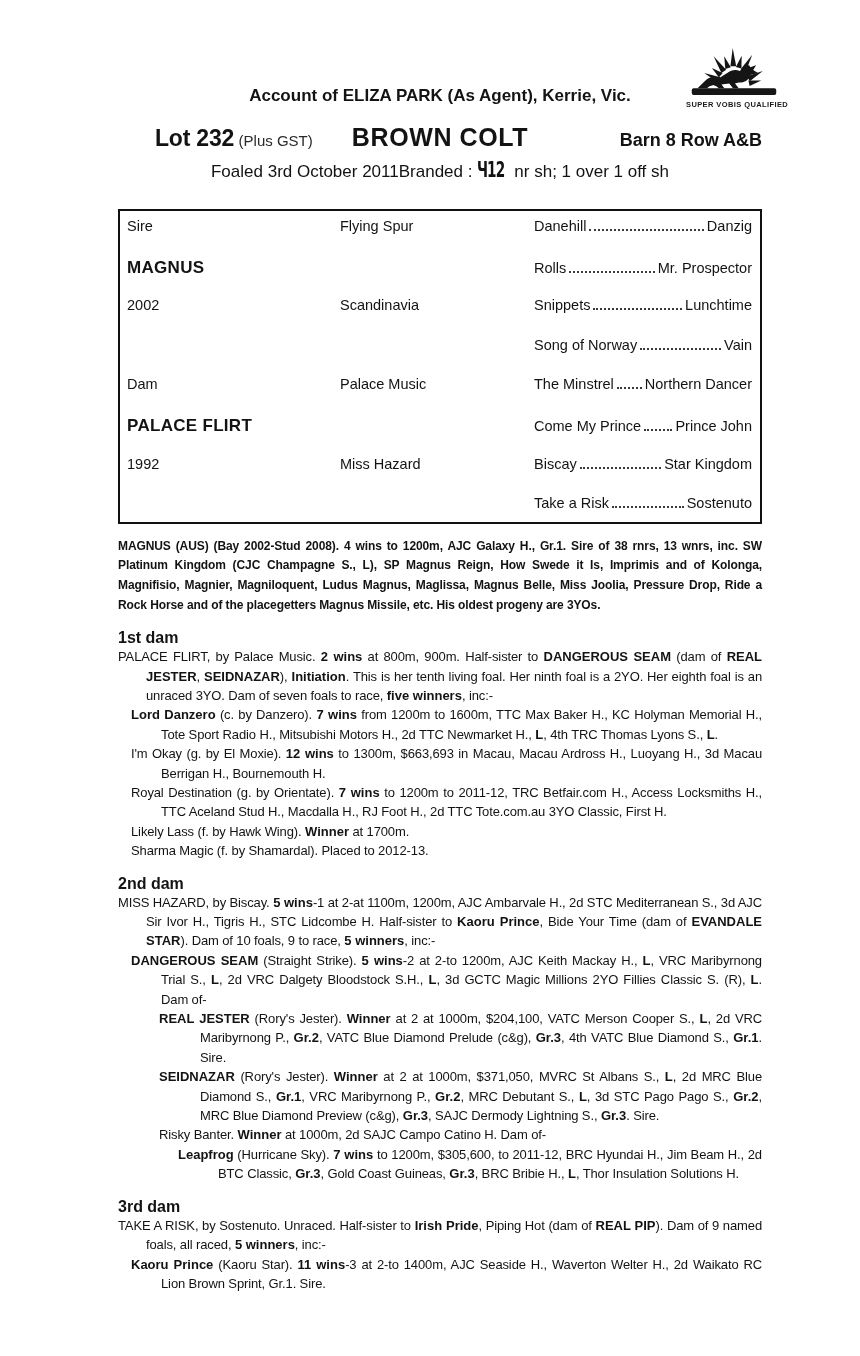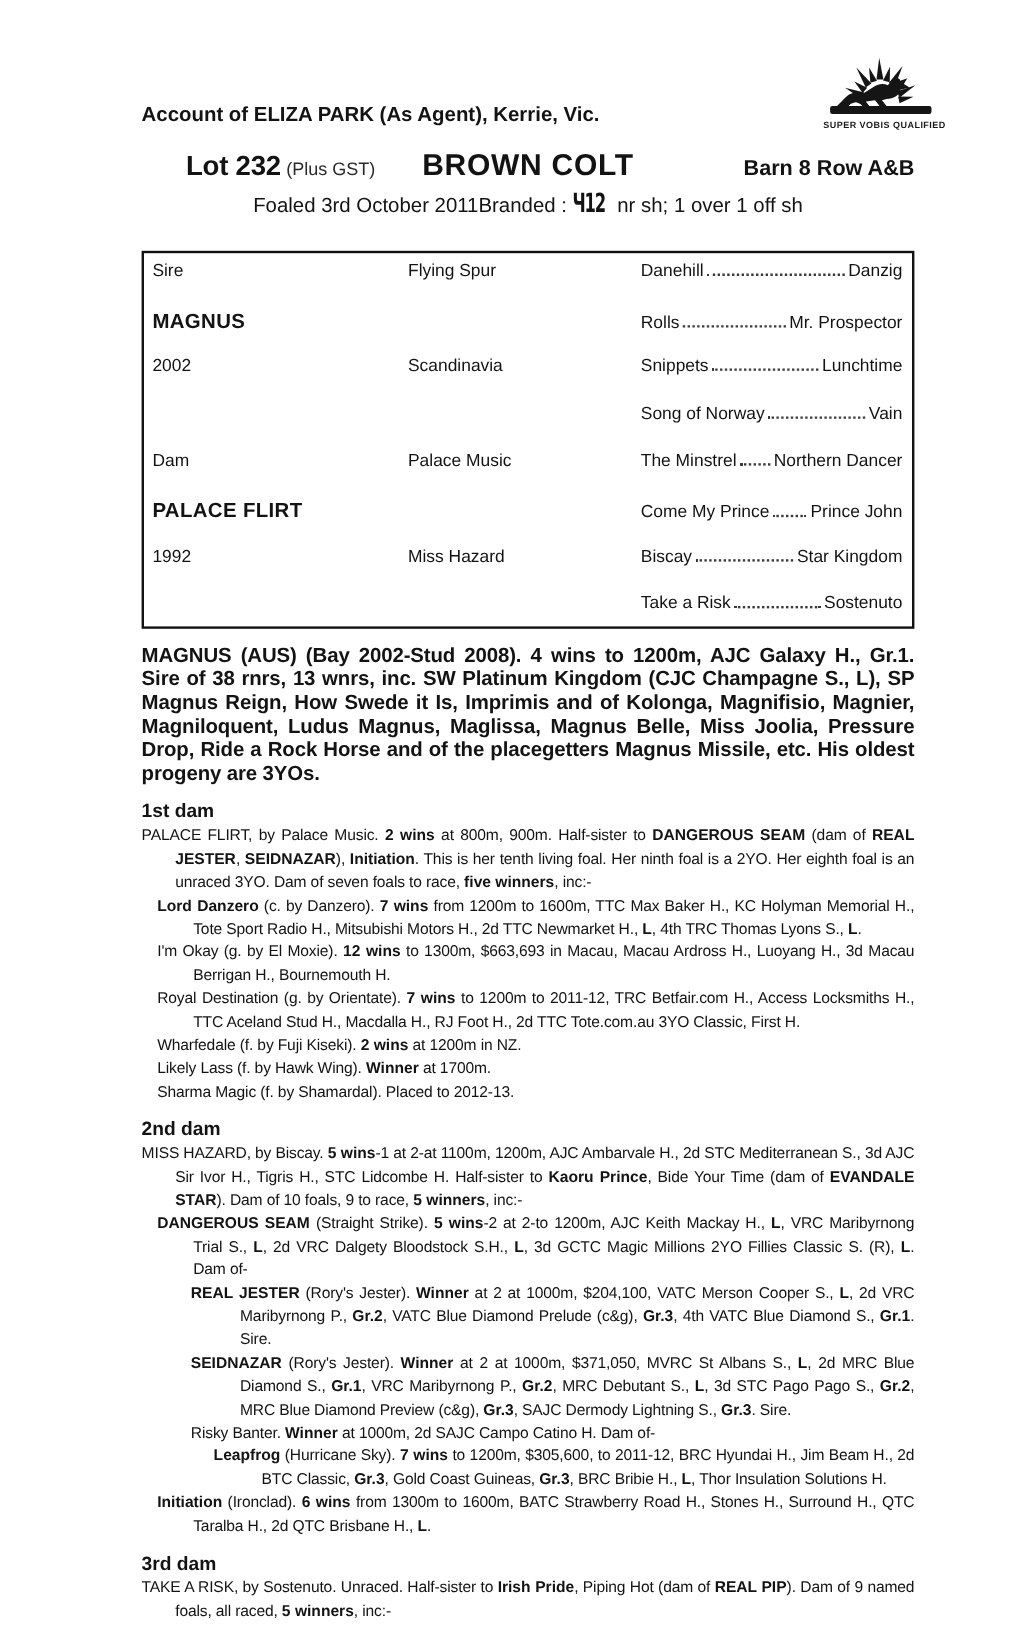--- a/index.html
+++ b/index.html
@@ -10,21 +10,21 @@
     font-family:"Liberation Sans","DejaVu Sans",sans-serif;
   }
   .content { position:absolute; left:118px; top:0; width:644px; }
 
   
   .vobis-logo { position:absolute; top:44px; left:686px; width:96px; text-align:center; }
   .vobis-logo svg { display:block; width:96px; height:56px; }
   .logo-caption { font-size:7.5px; font-weight:700; letter-spacing:.4px; color:#1a1a1a; white-space:nowrap; }
 
   
-  .account { padding-top:86px; font-size:17px; font-weight:700; }
+  .account { padding-top:86px; text-align:center; font-size:17px; font-weight:700; }
   .lotrow { margin-top:7px; display:grid; grid-template-columns:1fr auto 1fr; align-items:baseline; }
   .lot-left { justify-self:start;margin-left:37px; }
   .lot-num { font-size:23px; font-weight:700; letter-spacing:-.2px; }
   .lot-gst { font-size:15px; color:#2a2a2a; }
   .horse-title { font-size:25px; font-weight:700; letter-spacing:.6px; justify-self:center; }
   .barn { font-size:18px; font-weight:700; justify-self:end;margin-top:17px; }
   .foalrow { margin-top:7px; display:flex; justify-content:center; align-items:baseline; font-size:17px; }
   .branded-line { display:flex; align-items:baseline; gap:5px; }
   .brand-mark { display:inline-block; font-weight:700; font-size:22px; letter-spacing:-1.5px;
     transform:scaleX(.62); transform-origin:left bottom; margin-right:-12px; line-height:1;
@@ -35,21 +35,21 @@
     margin-top:27px; border:2px solid #111; padding:7px 8px 7px 7px;
     display:grid; grid-template-columns:193px 174px 1fr;
     grid-auto-rows:19.6px; align-items:baseline; font-size:14.5px;gap:20px;
   }
   .pcell { white-space:nowrap; }
   .pname { font-size:17px; font-weight:700; letter-spacing:.3px; }
   .leader-row { display:flex; align-items:baseline; min-width:0;text-align:right; }
   .leader-row .dots { flex:1; border-bottom:2px dotted #3a3a3a; margin:0 3px 3px 3px; min-width:12px; }
 
   
-  .sire-note { margin-top:13px; font-size:17px; font-weight:700; line-height:19.6px;
+  .sire-note { margin-top:13px; font-size:12px; font-weight:700; line-height:19.6px;
     text-align:justify; letter-spacing:-.1px; }
   .dam-heading { margin-top:14px; font-size:16px; font-weight:700; }
   .para { font-size:13px; line-height:19.4px; text-align:justify; letter-spacing:-.12px; }
   .para b { letter-spacing:0; }
   .lvl0 { padding-left:28px; text-indent:-28px; }
   .lvl1 { padding-left:43px; text-indent:-30px; }
   .lvl2 { padding-left:82px; text-indent:-41px; }
   .lvl3 { padding-left:100px; text-indent:-40px; }
 </style>
 </head>
@@ -155,31 +155,29 @@
       </div>
     </div>
 
     <div class="sire-note"><b>MAGNUS (AUS) (Bay 2002-Stud 2008). 4 wins to 1200m, AJC Galaxy H., Gr.1. Sire of 38 rnrs, 13 wnrs, inc. SW Platinum Kingdom (CJC Champagne S., L), SP Magnus Reign, How Swede it Is, Imprimis and of Kolonga, Magnifisio, Magnier, Magniloquent, Ludus Magnus, Maglissa, Magnus Belle, Miss Joolia, Pressure Drop, Ride a Rock Horse and of the placegetters Magnus Missile, etc. His oldest progeny are 3YOs.</b></div>
 
     <div class="dam-heading">1st dam</div>
     <div class="para lvl0"><span>PALACE FLIRT, by Palace Music. </span><b>2 wins</b><span> at 800m, 900m. Half-sister to </span><b>DANGEROUS SEAM</b><span> (dam of </span><b>REAL JESTER</b><span>, </span><b>SEIDNAZAR</b><span>), </span><b>Initiation</b><span>. This is her tenth living foal. Her ninth foal is a 2YO. Her eighth foal is an unraced 3YO. Dam of seven foals to race, </span><b>five winners</b><span>, inc:-</span></div>
     <div class="para lvl1"><b>Lord Danzero</b><span> (c. by Danzero). </span><b>7 wins</b><span> from 1200m to 1600m, TTC Max Baker H., KC Holyman Memorial H., Tote Sport Radio H., Mitsubishi Motors H., 2d TTC Newmarket H., </span><b>L</b><span>, 4th TRC Thomas Lyons S., </span><b>L</b><span>.</span></div>
     <div class="para lvl1"><span>I'm Okay (g. by El Moxie). </span><b>12 wins</b><span> to 1300m, $663,693 in Macau, Macau Ardross H., Luoyang H., 3d Macau Berrigan H., Bournemouth H.</span></div>
     <div class="para lvl1"><span>Royal Destination (g. by Orientate). </span><b>7 wins</b><span> to 1200m to 2011-12, TRC Betfair.com H., Access Locksmiths H., TTC Aceland Stud H., Macdalla H., RJ Foot H., 2d TTC Tote.com.au 3YO Classic, First H.</span></div>
-    <div class="para lvl1"><span>Wharfedale (f. by Fuji Kiseki). </span><b>2 wins</b><span> at 1200m in NZ.</span></div>
     <div class="para lvl1"><span>Likely Lass (f. by Hawk Wing). </span><b>Winner</b><span> at 1700m.</span></div>
     <div class="para lvl1"><span>Sharma Magic (f. by Shamardal). Placed to 2012-13.</span></div>
 
     <div class="dam-heading">2nd dam</div>
     <div class="para lvl0"><span>MISS HAZARD, by Biscay. </span><b>5 wins</b><span>-1 at 2-at 1100m, 1200m, AJC Ambarvale H., 2d STC Mediterranean S., 3d AJC Sir Ivor H., Tigris H., STC Lidcombe H. Half-sister to </span><b>Kaoru Prince</b><span>, Bide Your Time (dam of </span><b>EVANDALE STAR</b><span>). Dam of 10 foals, 9 to race, </span><b>5 winners</b><span>, inc:-</span></div>
     <div class="para lvl1"><b>DANGEROUS SEAM</b><span> (Straight Strike). </span><b>5 wins</b><span>-2 at 2-to 1200m, AJC Keith Mackay H., </span><b>L</b><span>, VRC Maribyrnong Trial S., </span><b>L</b><span>, 2d VRC Dalgety Bloodstock S.H., </span><b>L</b><span>, 3d GCTC Magic Millions 2YO Fillies Classic S. (R), </span><b>L</b><span>. Dam of-</span></div>
     <div class="para lvl2"><b>REAL JESTER</b><span> (Rory's Jester). </span><b>Winner</b><span> at 2 at 1000m, $204,100, VATC Merson Cooper S., </span><b>L</b><span>, 2d VRC Maribyrnong P., </span><b>Gr.2</b><span>, VATC Blue Diamond Prelude (c&amp;g), </span><b>Gr.3</b><span>, 4th VATC Blue Diamond S., </span><b>Gr.1</b><span>. Sire.</span></div>
     <div class="para lvl2"><b>SEIDNAZAR</b><span> (Rory's Jester). </span><b>Winner</b><span> at 2 at 1000m, $371,050, MVRC St Albans S., </span><b>L</b><span>, 2d MRC Blue Diamond S., </span><b>Gr.1</b><span>, VRC Maribyrnong P., </span><b>Gr.2</b><span>, MRC Debutant S., </span><b>L</b><span>, 3d STC Pago Pago S., </span><b>Gr.2</b><span>, MRC Blue Diamond Preview (c&amp;g), </span><b>Gr.3</b><span>, SAJC Dermody Lightning S., </span><b>Gr.3</b><span>. Sire.</span></div>
     <div class="para lvl2"><span>Risky Banter. </span><b>Winner</b><span> at 1000m, 2d SAJC Campo Catino H. Dam of-</span></div>
     <div class="para lvl3"><b>Leapfrog</b><span> (Hurricane Sky). </span><b>7 wins</b><span> to 1200m, $305,600, to 2011-12, BRC Hyundai H., Jim Beam H., 2d BTC Classic, </span><b>Gr.3</b><span>, Gold Coast Guineas, </span><b>Gr.3</b><span>, BRC Bribie H., </span><b>L</b><span>, Thor Insulation Solutions H.</span></div>
-    <div class="para lvl1"><b>Initiation</b><span> (Ironclad). </span><b>6 wins</b><span> from 1300m to 1600m, BATC Strawberry Road H., Stones H., Surround H., QTC Taralba H., 2d QTC Brisbane H., </span><b>L</b><span>.</span></div>
 
     <div class="dam-heading">3rd dam</div>
     <div class="para lvl0"><span>TAKE A RISK, by Sostenuto. Unraced. Half-sister to </span><b>Irish Pride</b><span>, Piping Hot (dam of </span><b>REAL PIP</b><span>). Dam of 9 named foals, all raced, </span><b>5 winners</b><span>, inc:-</span></div>
     <div class="para lvl1"><b>Kaoru Prince</b><span> (Kaoru Star). </span><b>11 wins</b><span>-3 at 2-to 1400m, AJC Seaside H., Waverton Welter H., 2d Waikato RC Lion Brown Sprint, Gr.1. Sire.</span></div>
 
   </div>
 </div>
 
 </body></html>

